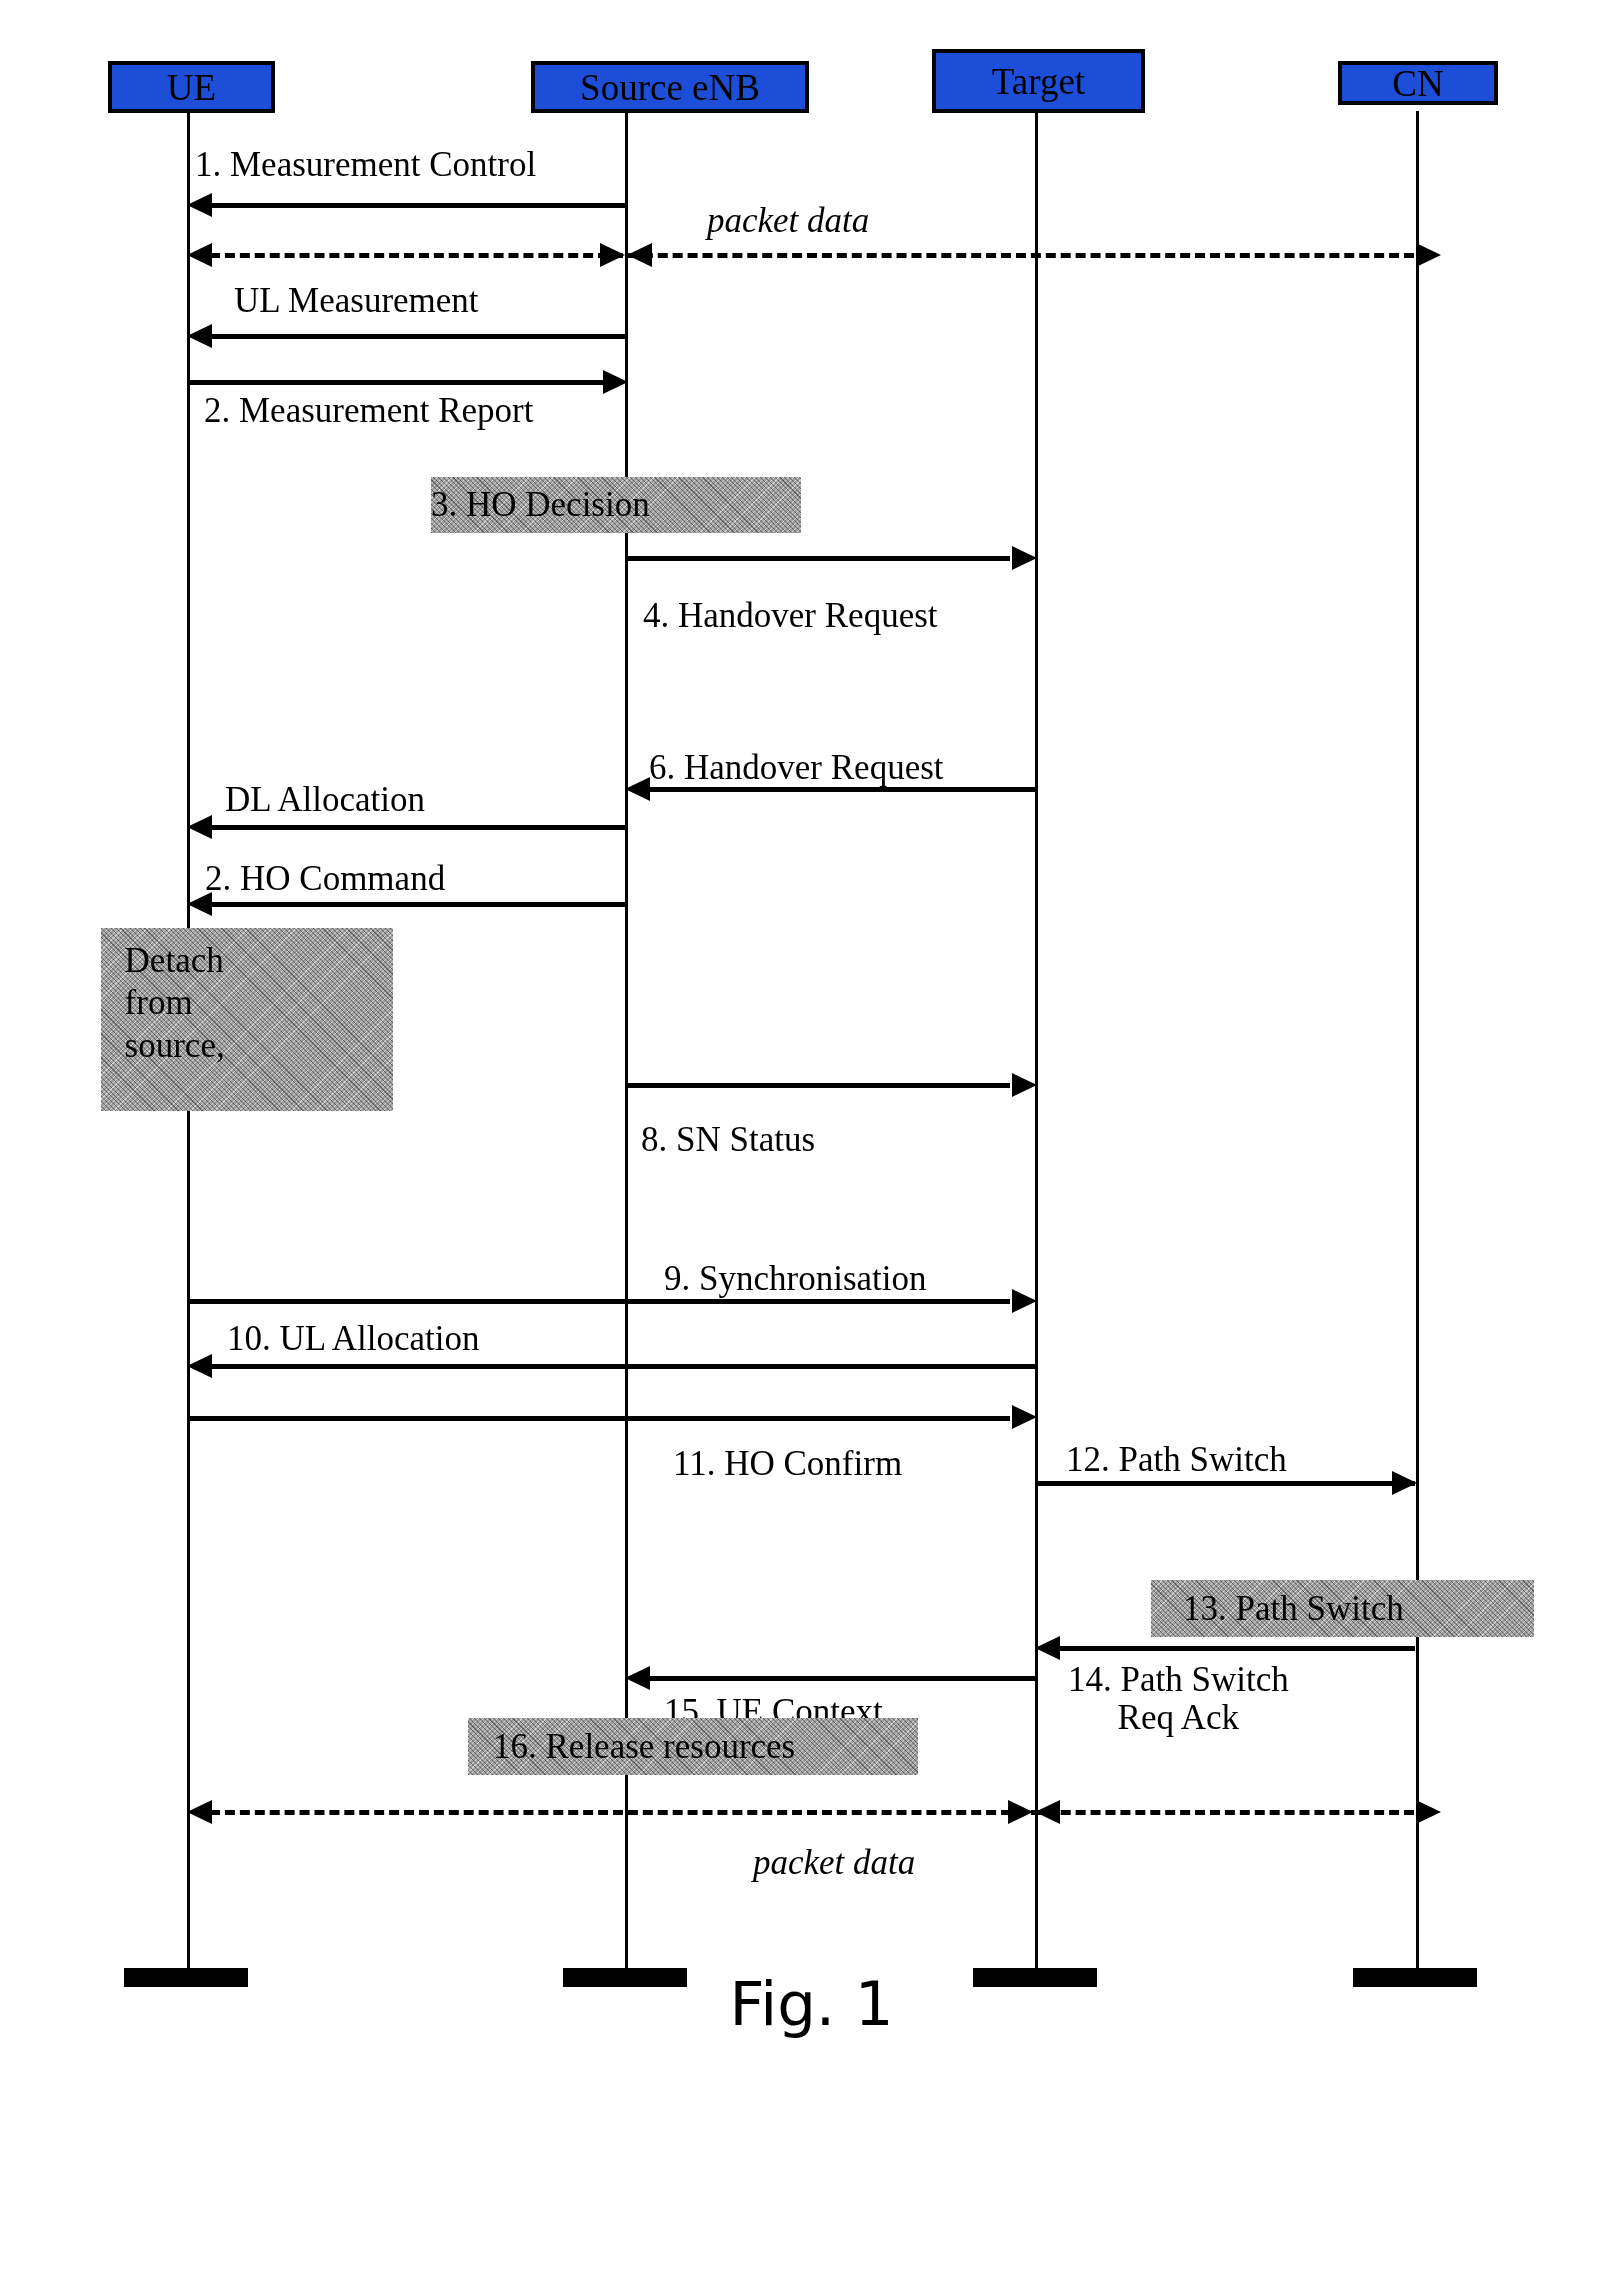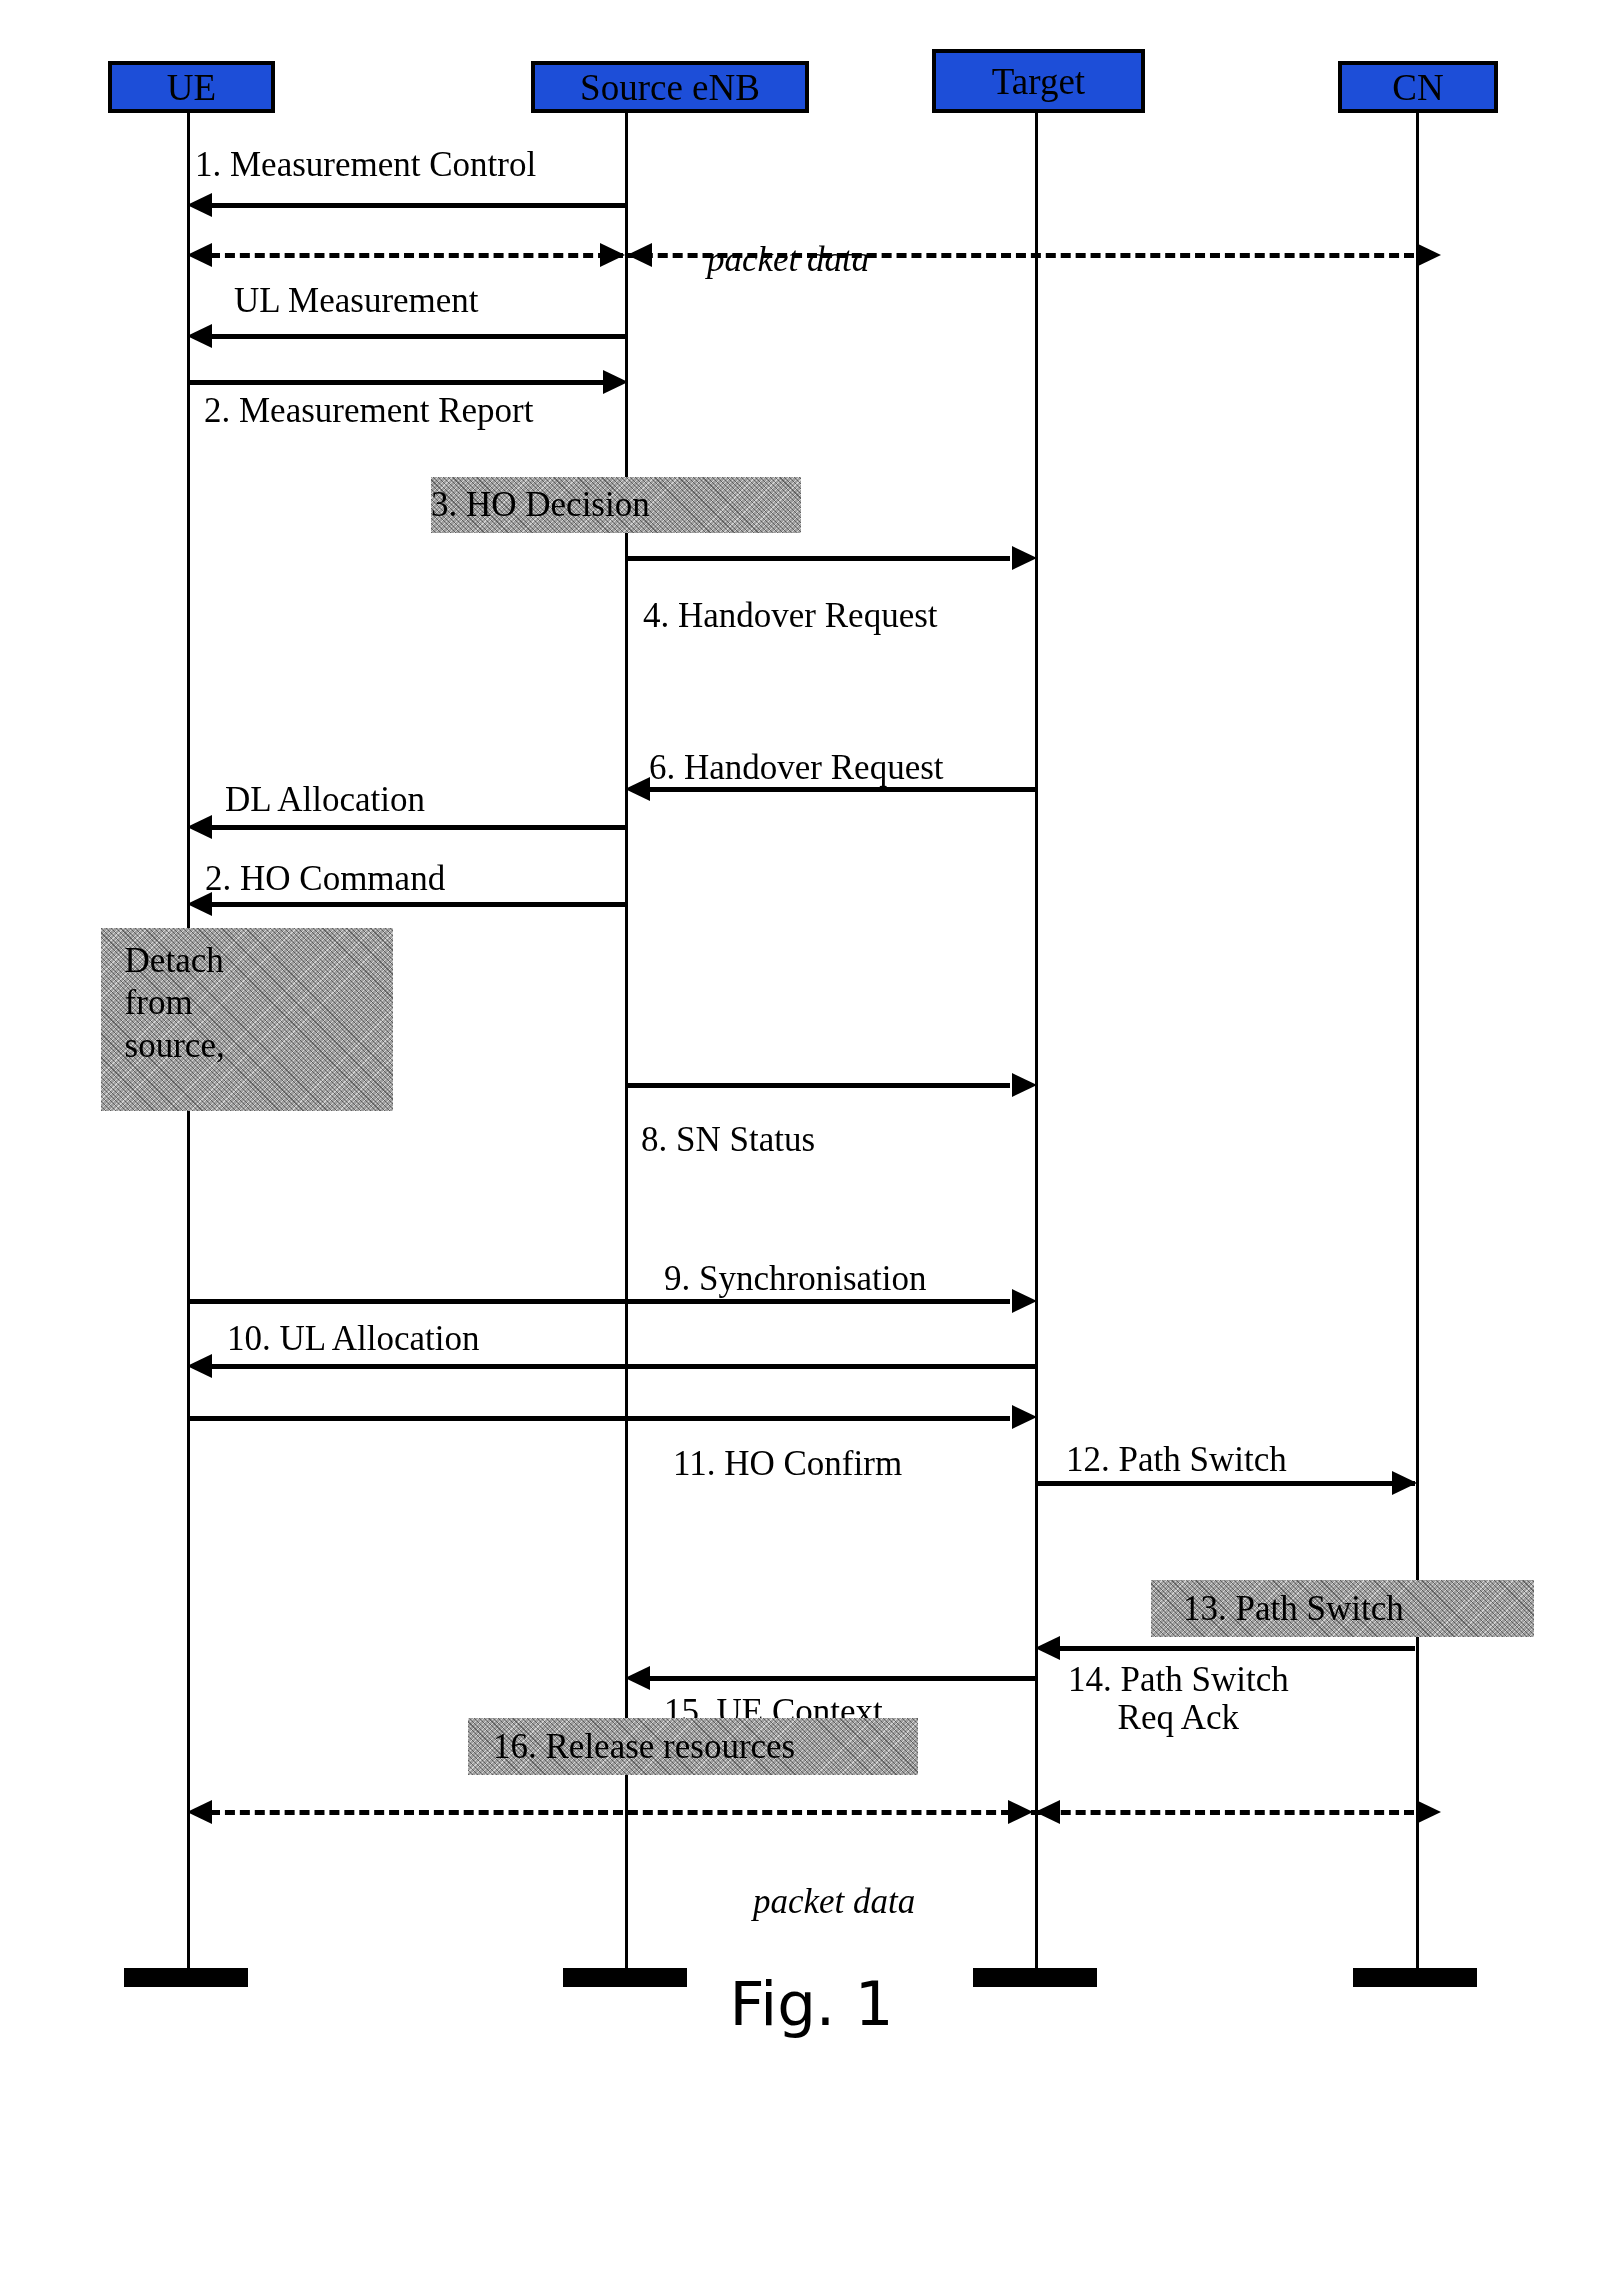--- a/index.html
+++ b/index.html
@@ -10,21 +10,21 @@
   .actorbox{position:absolute;border:4.2px solid #000;background:#1d4ed8;display:flex;align-items:center;justify-content:center;box-sizing:border-box;}
   .actorbox span{font-size:37px;line-height:1;white-space:nowrap;}
 
   .msg{position:absolute;height:5px;background:#000;}
   .msg.dashed{height:0;background:none;border-top:5.9px dashed #000;}
   .arrowhead{position:absolute;width:0;height:0;}
   .arrowhead.right{border-top:12.6px solid transparent;border-bottom:12.6px solid transparent;border-left:25px solid #000;}
   .arrowhead.left{border-top:12.6px solid transparent;border-bottom:12.6px solid transparent;border-right:25px solid #000;}
 
   .label{position:absolute;font-size:35px;line-height:1.08;white-space:pre;}
-  .label.italic{font-style:italic;margin-top:39px;}
+  .label.italic{font-style:italic;}
 
   .shaded{position:absolute;display:flex;align-items:center;justify-content:flex-start;
     background-color:#9f9f9f;
     background-image:
       repeating-linear-gradient(45deg, rgba(0,0,0,.40) 0 0.8px, rgba(255,255,255,0) 0.8px 3.4px),
       repeating-linear-gradient(-45deg, rgba(255,255,255,.55) 0 0.8px, rgba(255,255,255,0) 0.8px 3.4px);
     box-sizing:border-box;}
   .shaded span{font-size:35px;line-height:1.08;white-space:pre;color:#000;}
 
   .foot{position:absolute;height:18.5px;background:#000;}
@@ -43,21 +43,21 @@
 
   <div class="actorbox" style="left:108px;top:61px;width:167px;height:52px;">
     <span>UE</span>
   </div>
   <div class="actorbox" style="left:531px;top:61px;width:278px;height:52px;">
     <span>Source eNB</span>
   </div>
   <div class="actorbox" style="left:932px;top:49px;width:213px;height:64px;">
     <span>Target</span>
   </div>
-  <div class="actorbox" style="left:1338px;top:61px;width:160px;height:52px;">
+  <div class="actorbox" style="left:1338px;top:61px;width:160px;height:44px;">
     <span>CN</span>
   </div>
 
   <div class="label" style="left:195px;top:146px;">1. Measurement Control</div>
   <div class="msg" style="left:209px;top:203px;width:418px;"></div>
   <div class="arrowhead left" style="left:187px;top:193px;"></div>
 
   <div class="label italic" style="left:707px;top:202px;">packet data</div>
   <div class="msg dashed" style="left:210px;top:253px;width:1204px;"></div>
   <div class="arrowhead left" style="left:187px;top:243px;"></div>

